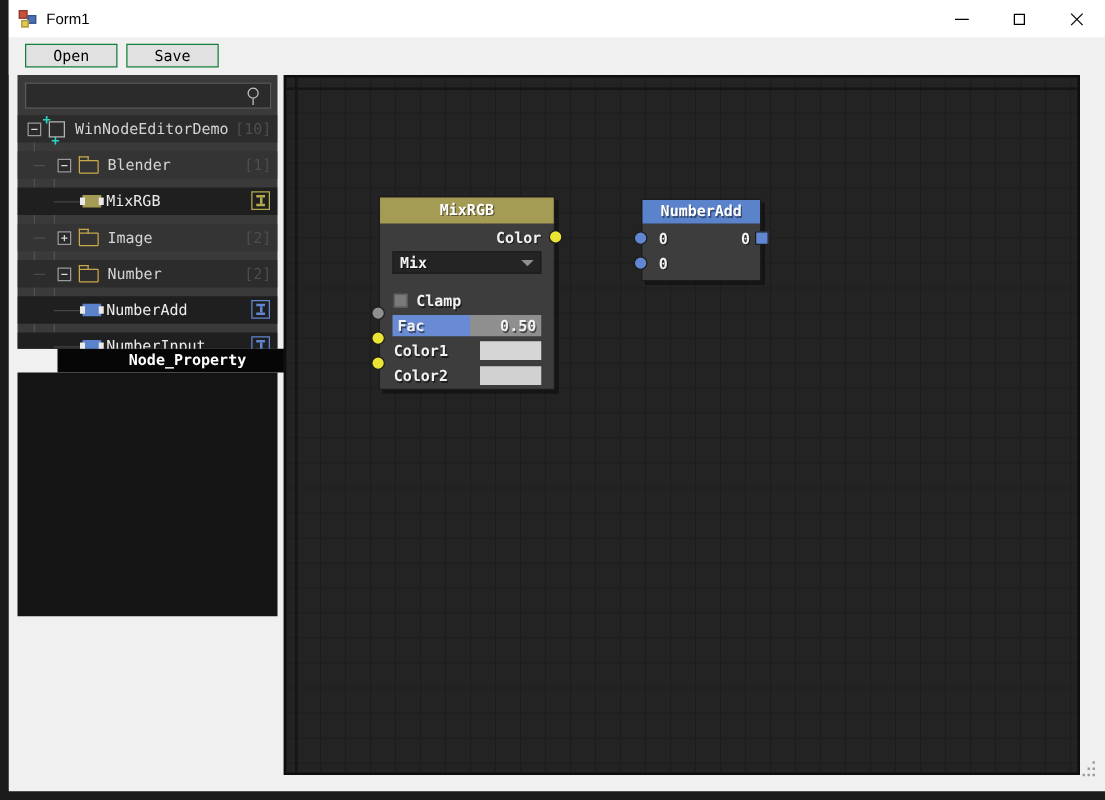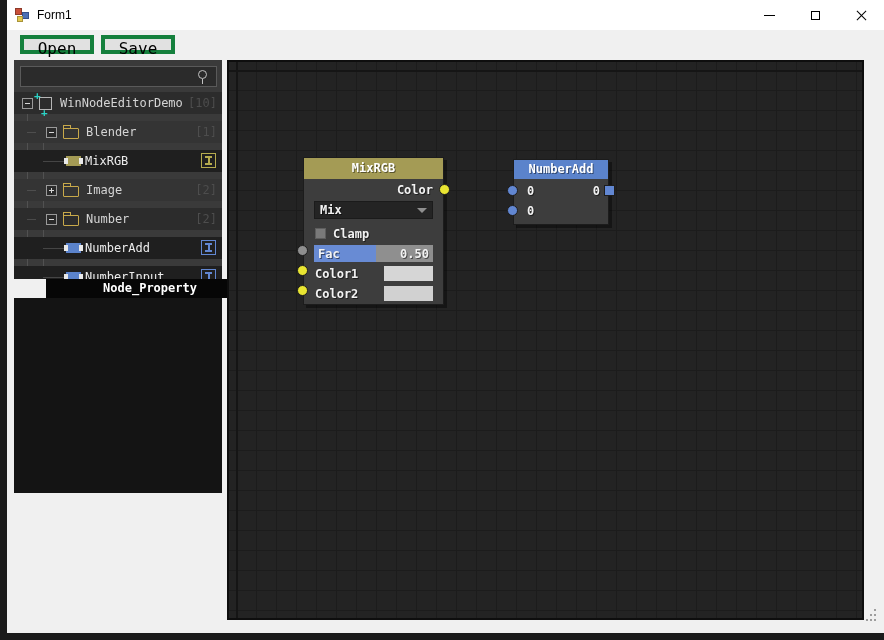--- a/index.html
+++ b/index.html
@@ -23,22 +23,22 @@
   .glyph-min { width:11px; height:1px; background:#000; display:block; }
   .glyph-max { width:9px; height:9px; border:1px solid #000; display:block; }
   .glyph-x  { position:relative; width:11px; height:11px; display:block; }
   .glyph-x i { position:absolute; left:-1px; top:5px; width:13px; height:1px; background:#000; }
   .glyph-x i:first-child { transform:rotate(45deg); }
   .glyph-x i:last-child  { transform:rotate(-45deg); }
 
   
   .toolbar { position:absolute; left:0; top:30px; right:0; height:30px; background:#f0f0f0; }
   .toolbar button { position:absolute; top:5px; width:74px; height:19px;
-                    background:#e1e1e1; border:4px solid #15803d;
-                    font-family:"DejaVu Sans Mono", monospace; font-size:16px; color:#000; }
+                    background:#e1e1e1; border:1px solid #15803d;
+                    font-family:"DejaVu Sans Mono", monospace; font-size:12px; color:#000; }
   .toolbar .btn-open { left:13px; }
   .toolbar .btn-save { left:94px; }
 
   
   .sidebar { position:absolute; left:7px; top:60px; width:208px; height:433px; }
   .tree-panel { position:relative; width:208px; height:219px; background:#3a3a3a; overflow:hidden; }
   .searchbox { position:absolute; left:6px; top:6px; width:197px; height:21px;
                background:#2b2b2b; border:1px solid #5a5a5a; }
   .searchbox input { position:absolute; left:2px; top:1px; width:170px; height:17px;
                      background:transparent; border:none; outline:none; color:#ddd;
@@ -122,21 +122,21 @@
             text-shadow:1px 1px 0 rgba(0,0,0,.5); }
 
   .node-mix { left:74px; top:95px; width:141px; }
   .node-mix .nhead { background:#a49b55; }
   .node-mix .nbody { padding:2px 10px 2px 10px; }
   .mr { display:flex; align-items:center; }
   .mr.out  { height:18px; justify-content:flex-end; }
   .mr.dd   { height:18px; margin-top:2px; background:#242424; border:1px solid #1b1b1b; padding:0 5px;gap:14px; }
   .mr.dd .arrow { margin-left:auto; width:0; height:0; border-left:5px solid transparent;
                   border-right:5px solid transparent; border-top:5px solid #8f8f8f; }
-  .mr.clamp { height:17px; margin-top:6px; }
+  .mr.clamp { height:17px; margin-top:13px; }
   .chk { width:11px; height:11px; background:#7a7a7a; border:1px solid #5e5e5e; margin:0 7px 0 1px; }
   .mr.fac { height:17px; margin-top:3px;border-radius:7px; }
   .slider { display:flex; width:100%; height:17px; }
   .slider .fill { width:62px; background:#688bd4; padding-left:4px; display:flex; align-items:center; }
   .slider .track { flex:1; background:#8f8f8f; display:flex; align-items:center; justify-content:flex-end; padding-right:4px; }
   .mr.cin { height:17px; margin-top:3px; }
   .mr.cin .nlabel { padding-left:1px; }
   .swatch { margin-left:auto; width:49px; height:15px; }
   .swatch.s1 { background:#d6d6d6; }
   .swatch.s2 { background:#d1d1d1; }

